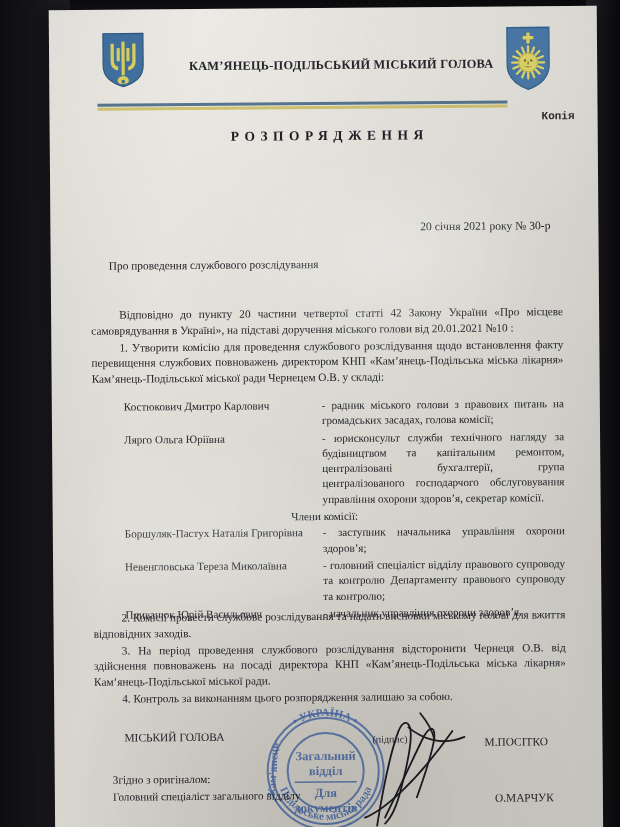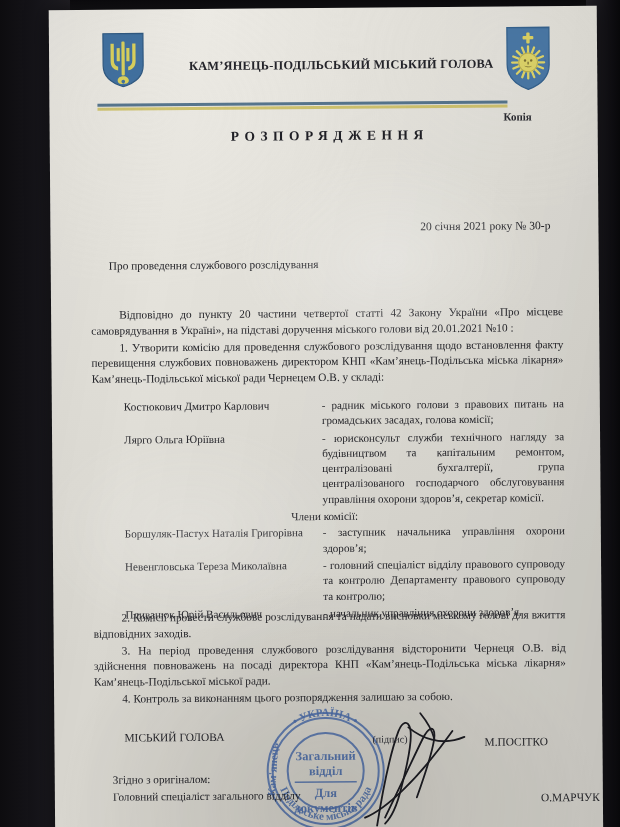--- a/index.html
+++ b/index.html
@@ -45,22 +45,22 @@
 
   
   .emblem-ua{position:absolute;left:52px;top:22px;width:44px;height:56px;}
   .emblem-city{position:absolute;left:455px;top:18px;width:48px;height:68px;}
   .org-title{position:absolute;left:132px;top:50px;width:320px;
     text-align:center;font-size:12.4px;font-weight:700;letter-spacing:.2px;
     color:#24242a;font-family:"Liberation Serif", serif;}
   .rule{position:absolute;left:48px;top:94px;width:410px;}
   .rule .b{height:3px;background:#4a6b86;opacity:.92;}
   .rule .y{height:2.5px;background:#ccbf63;opacity:.9;margin-top:1px;}
-  .kopia{position:absolute;left:433px;top:104px;width:70px;text-align:center;
-    font-size:11px;font-weight:700;color:#2a2a30;}
+  .kopia{position:absolute;left:455px;top:104px;width:70px;text-align:right;
+    font-size:11px;font-weight:700;color:#2a2a30;font-family:Liberation Mono, monospace;}
   .doctype{position:absolute;left:150px;top:120px;width:260px;text-align:center;
     font-size:13.5px;font-weight:700;letter-spacing:5.5px;color:#1f1f25;}
 
   
   .docdate{position:absolute;left:300px;top:213px;width:200px;text-align:right;
     font-size:11.6px;}
   .subject{position:absolute;left:58px;top:248px;width:230px;font-size:11.4px;
     line-height:1.45;}
 
   
@@ -77,21 +77,21 @@
   .members-head{text-align:center;width:400px;margin:2px 0 1px 0;font-size:11.1px;}
 
   .body2{position:absolute;left:40px;top:601px;width:472px;font-size:11.3px;
     line-height:1.40;text-align:justify;}
   .body2 p{margin:0 0 1px 0;text-indent:28px;}
 
   
   .sig1{position:absolute;left:70px;top:722px;font-size:11.4px;}
   .sig1name{position:absolute;left:430px;top:729px;font-size:11.4px;text-align:right;}
   .sig2{position:absolute;left:58px;top:762px;font-size:11.2px;line-height:1.5;}
-  .sig2name{position:absolute;left:440px;top:785px;font-size:11.4px;margin-left:46px;}
+  .sig2name{position:absolute;left:440px;top:785px;font-size:11.4px;}
   .podpys{position:absolute;left:318px;top:726px;font-size:10px;color:#2c2c34;}
 
   
   .stamp{position:absolute;left:196px;top:688px;width:150px;height:150px;
     opacity:.88;}
   .stamp svg{overflow:visible;}
   .sigink{position:absolute;left:270px;top:690px;width:180px;height:150px;
     pointer-events:none;}
 </style>
 </head>

